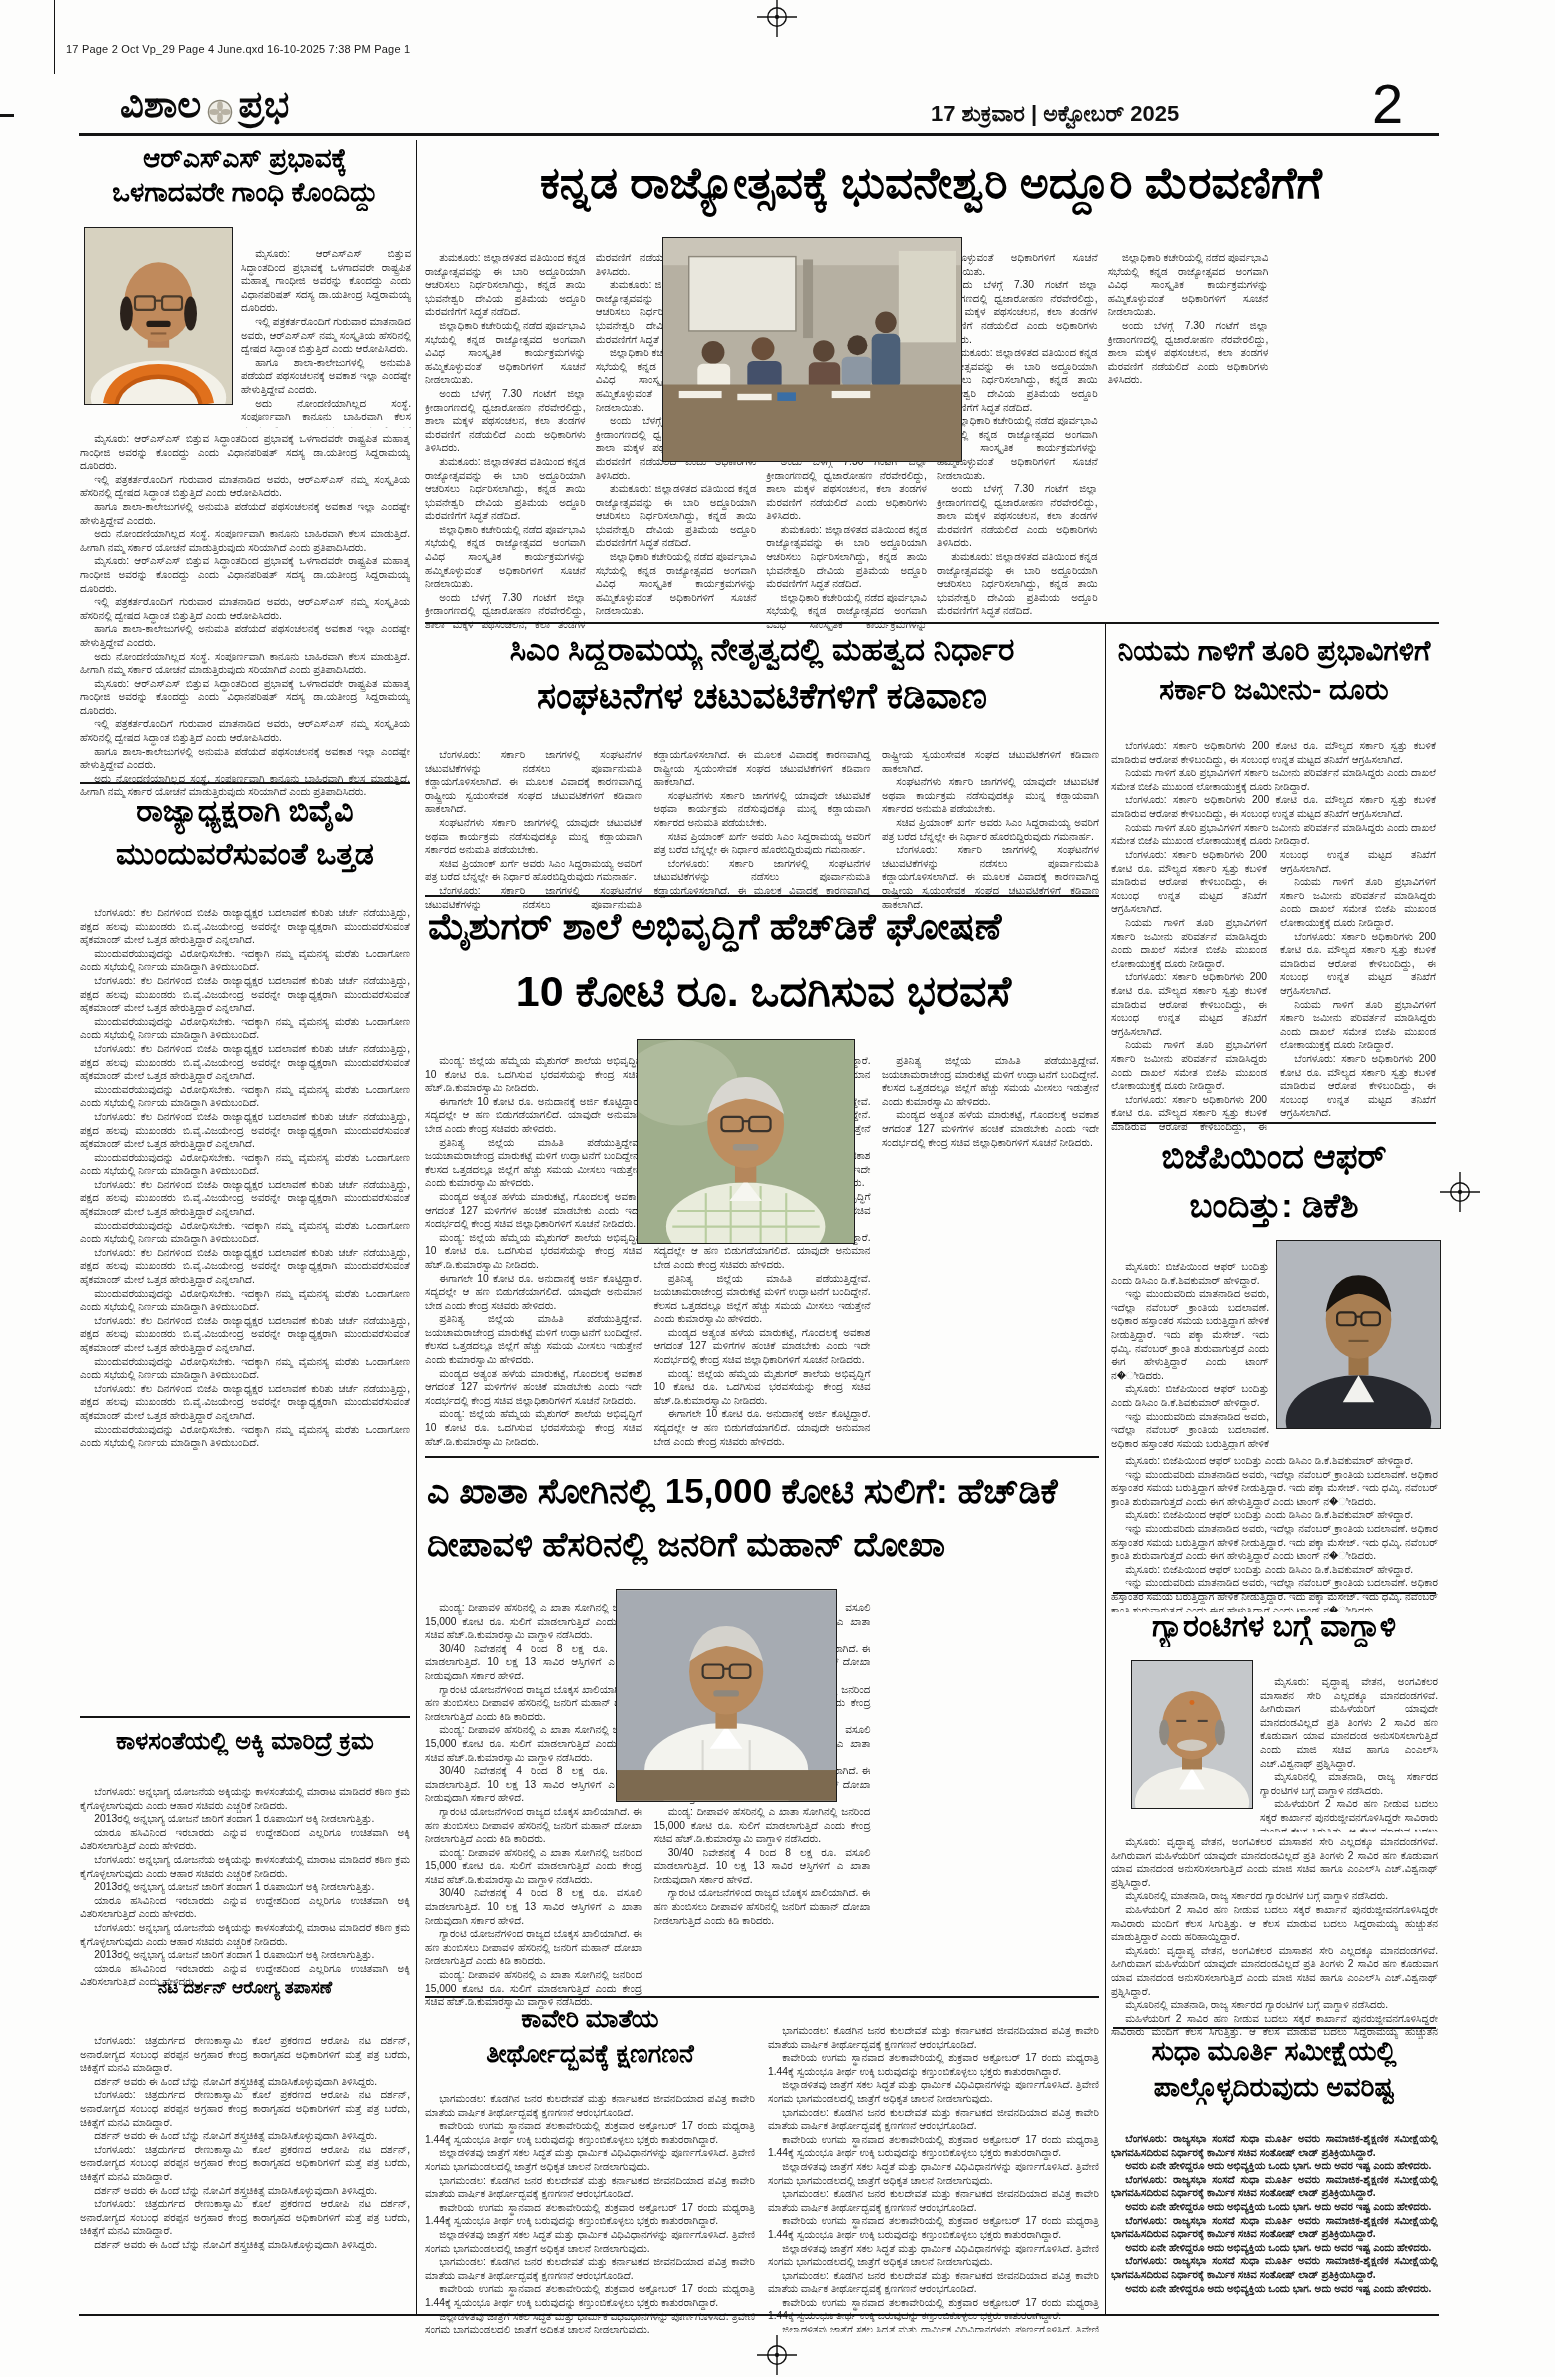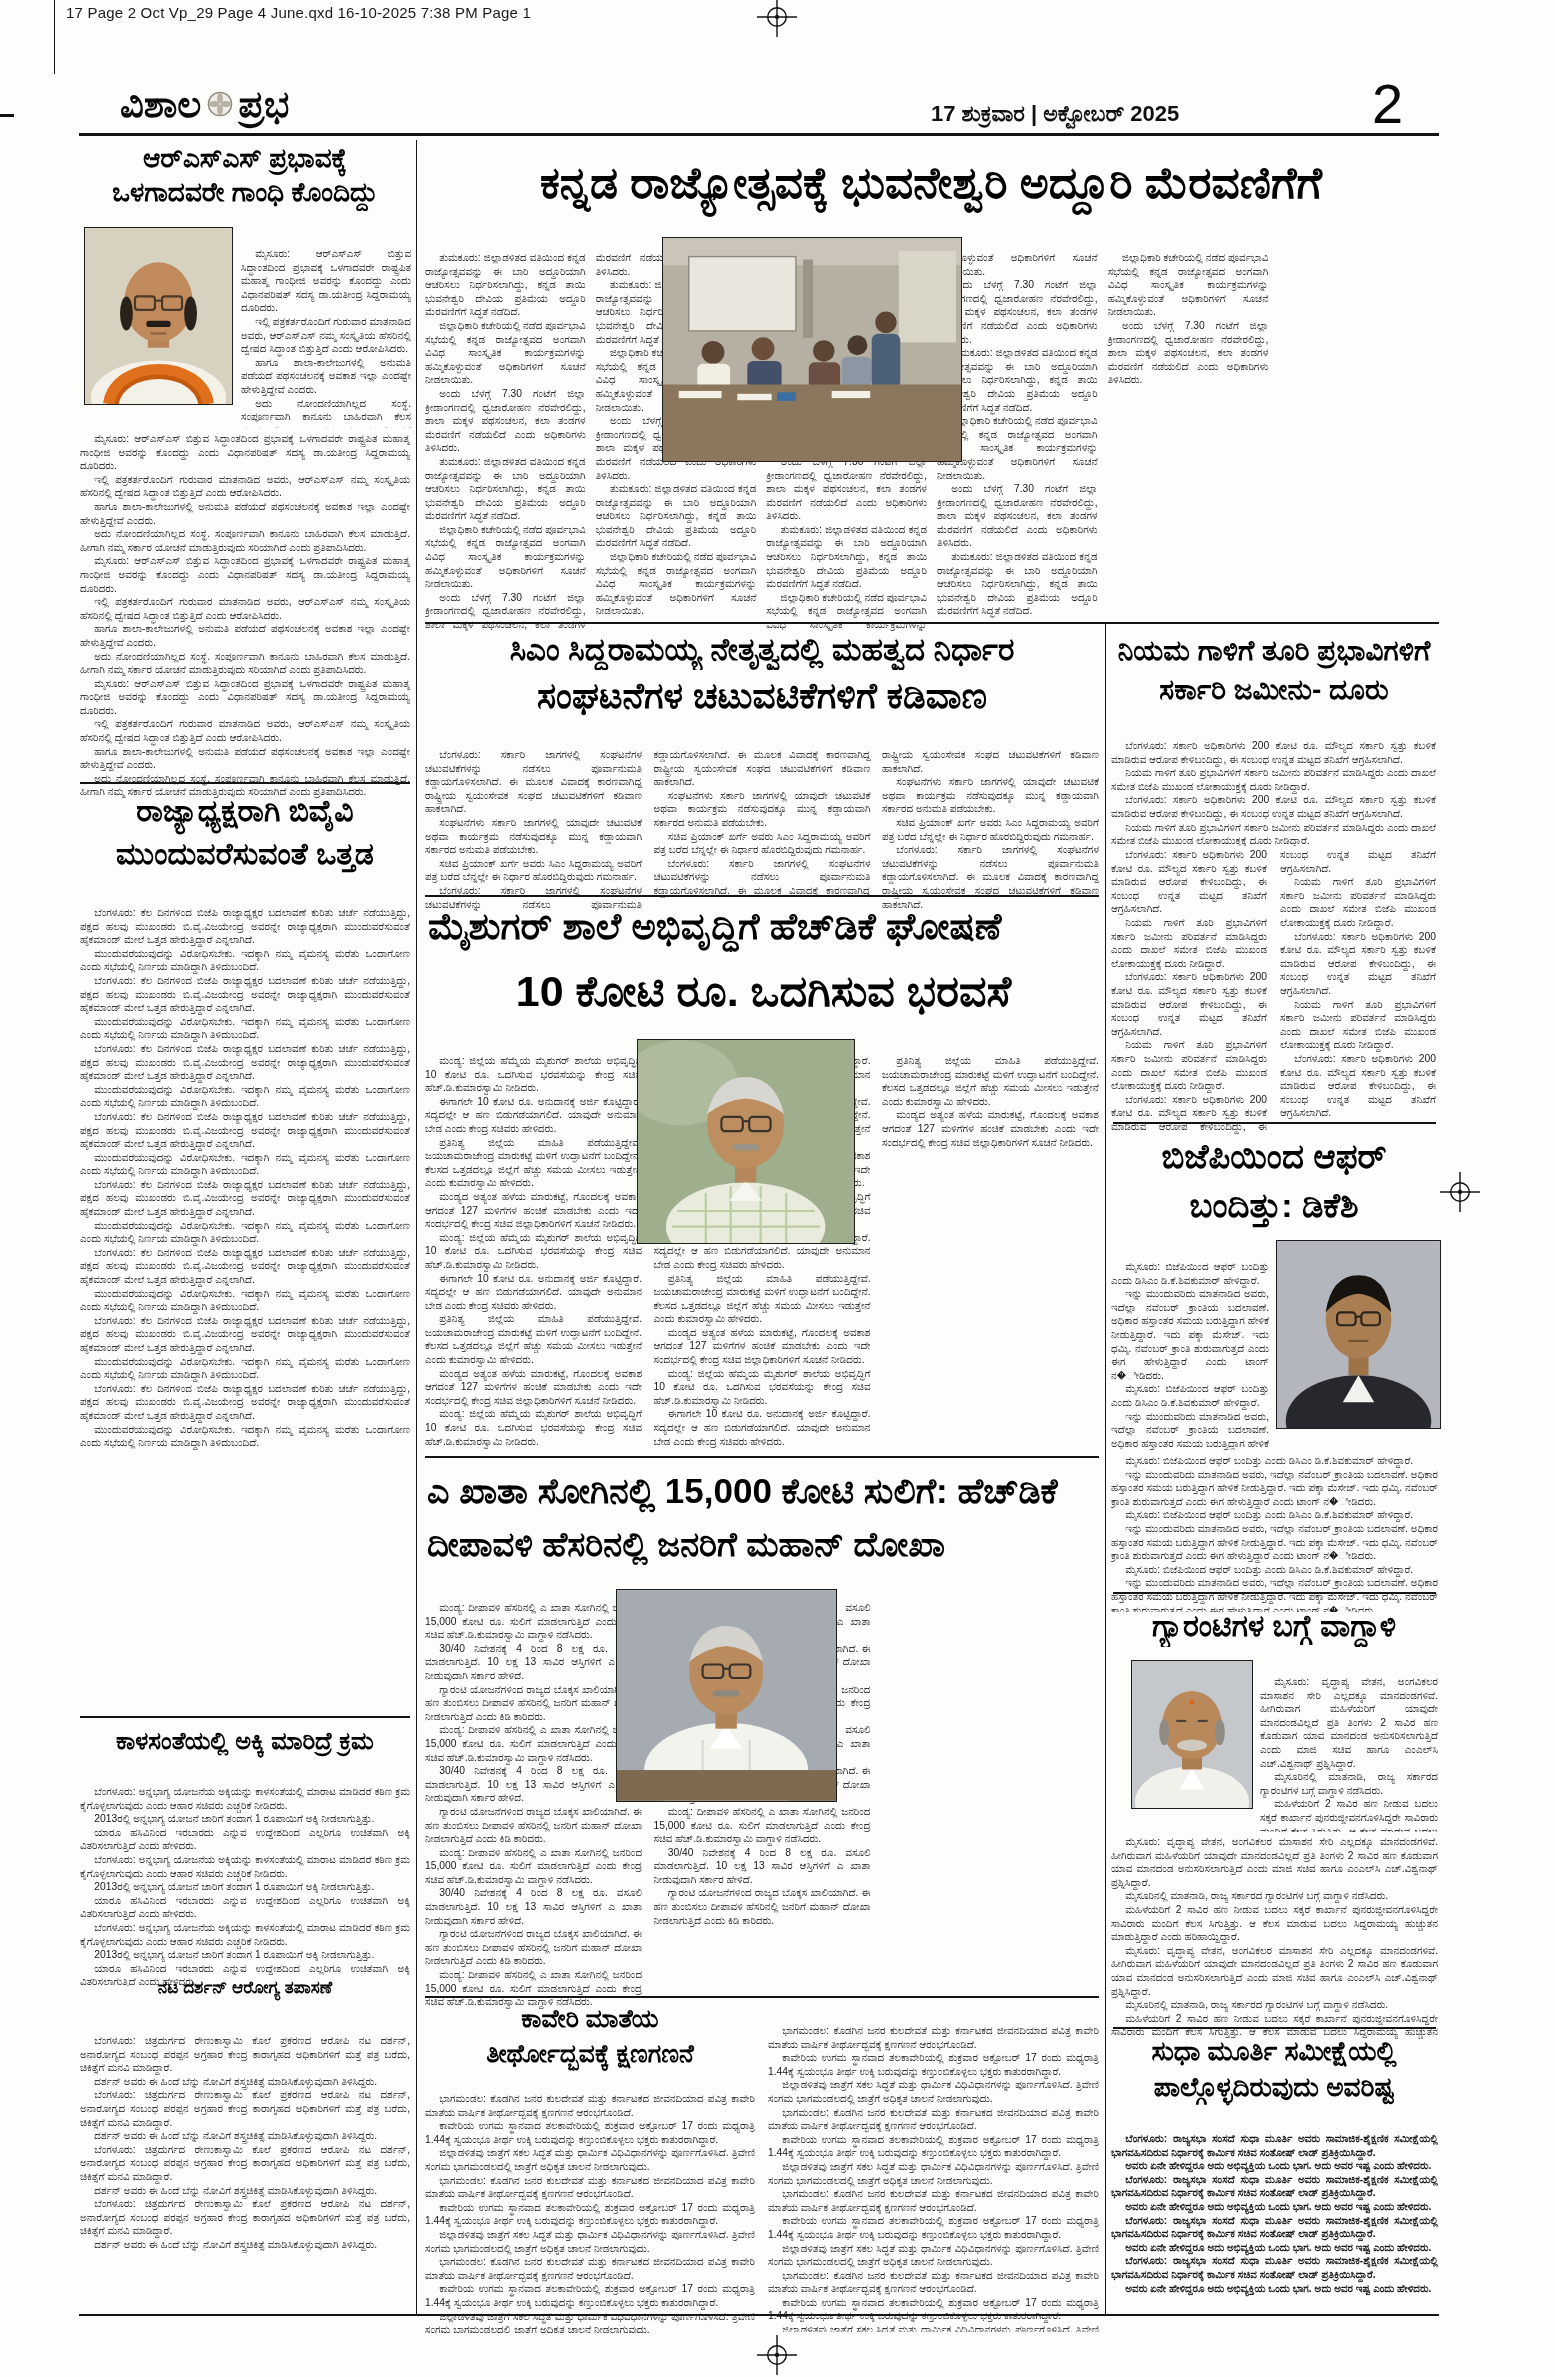--- a/index.html
+++ b/index.html
@@ -1,22 +1,22 @@
 <!DOCTYPE html>
 <html style="font-size:11.4px"><head>
 <meta charset="utf-8">
 <title>Newspaper Page</title>
 <style>
   html,body{margin:0;padding:0;background:#e8e8e8;}
   .page{position:relative;width:1555px;height:2377px;background:#fdfdfc;overflow:hidden;
         font-family:"Liberation Sans","DejaVu Sans",sans-serif;color:#151515;}
   .abs{position:absolute;}
   .rule{background:#141414;}
-  .slug{font-size:15px;color:#1a1a1a;letter-spacing:0.2px;}
-  .masthead-title{font-weight:bold;font-size:37px;color:#0a0a0a;display:flex;align-items:flex-start;gap:5.7px;}
+  .slug{font-size:11px;color:#1a1a1a;letter-spacing:0.2px;margin-top:39px;}
+  .masthead-title{font-weight:bold;font-size:37px;color:#0a0a0a;display:flex;align-items:center;gap:5.7px;}
   .masthead-date{font-size:22px;font-weight:bold;color:#111;}
   .pagenum{font-size:56px;font-weight:400;color:#0a0a0a;line-height:1;}
   .hl{font-weight:bold;color:#000;text-align:center;overflow:hidden;white-space:nowrap;}
   .hl.left{text-align:left;}
   .body-txt{font-size:10.3px;line-height:13.6px;text-align:justify;overflow:hidden;color:#161616;margin-top:21px;}
   .body-txt p{margin:0;text-indent:14.3px;}
   .cols6{column-count:6;column-gap:10px;column-fill:auto;}
   .cols3{column-count:3;column-gap:11.4px;column-fill:auto;}
   .cols2{column-count:2;column-gap:13px;column-fill:auto;}
   .photo{border:1.4px solid #1c1c1c;background:#cfccc2;overflow:hidden;}

